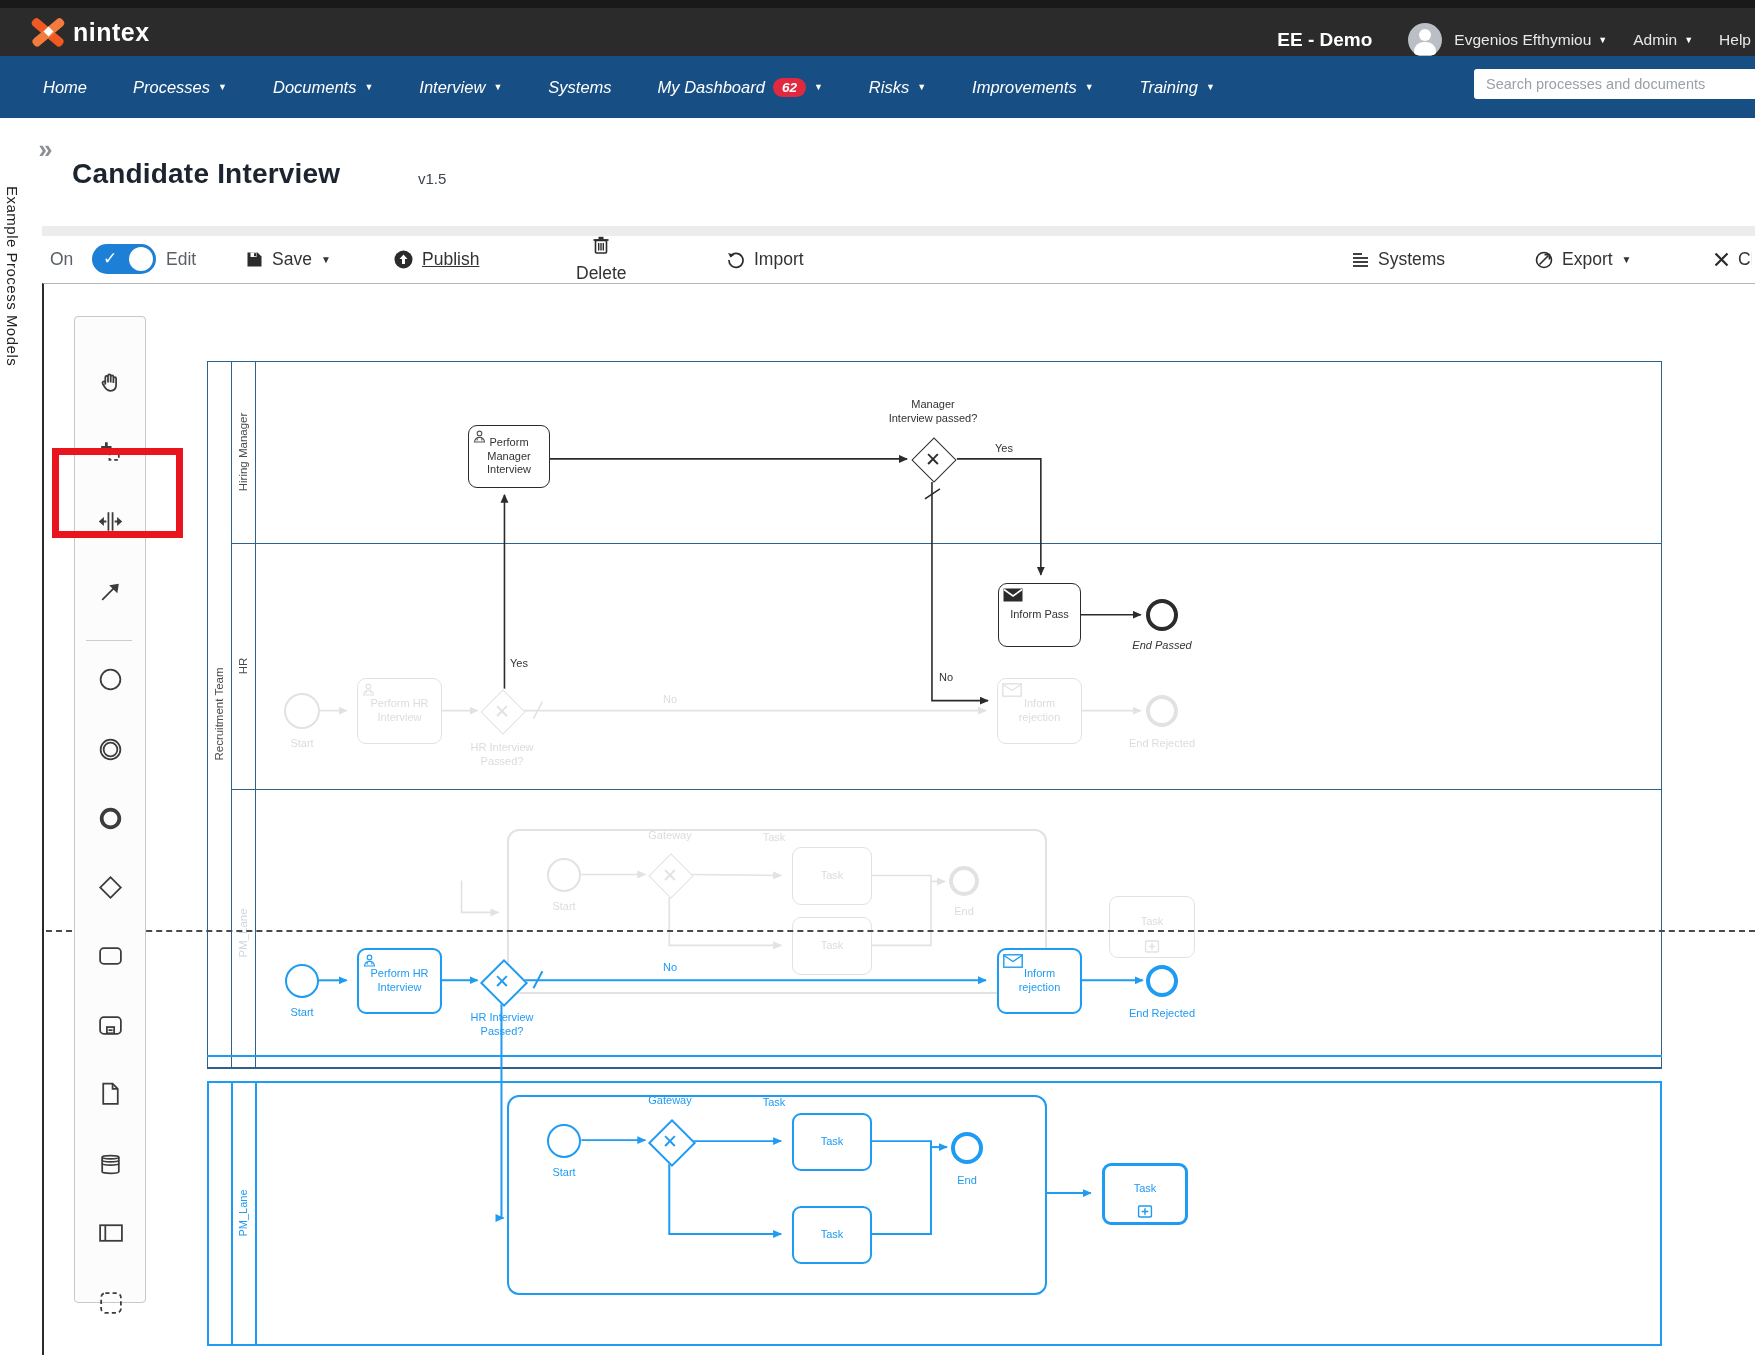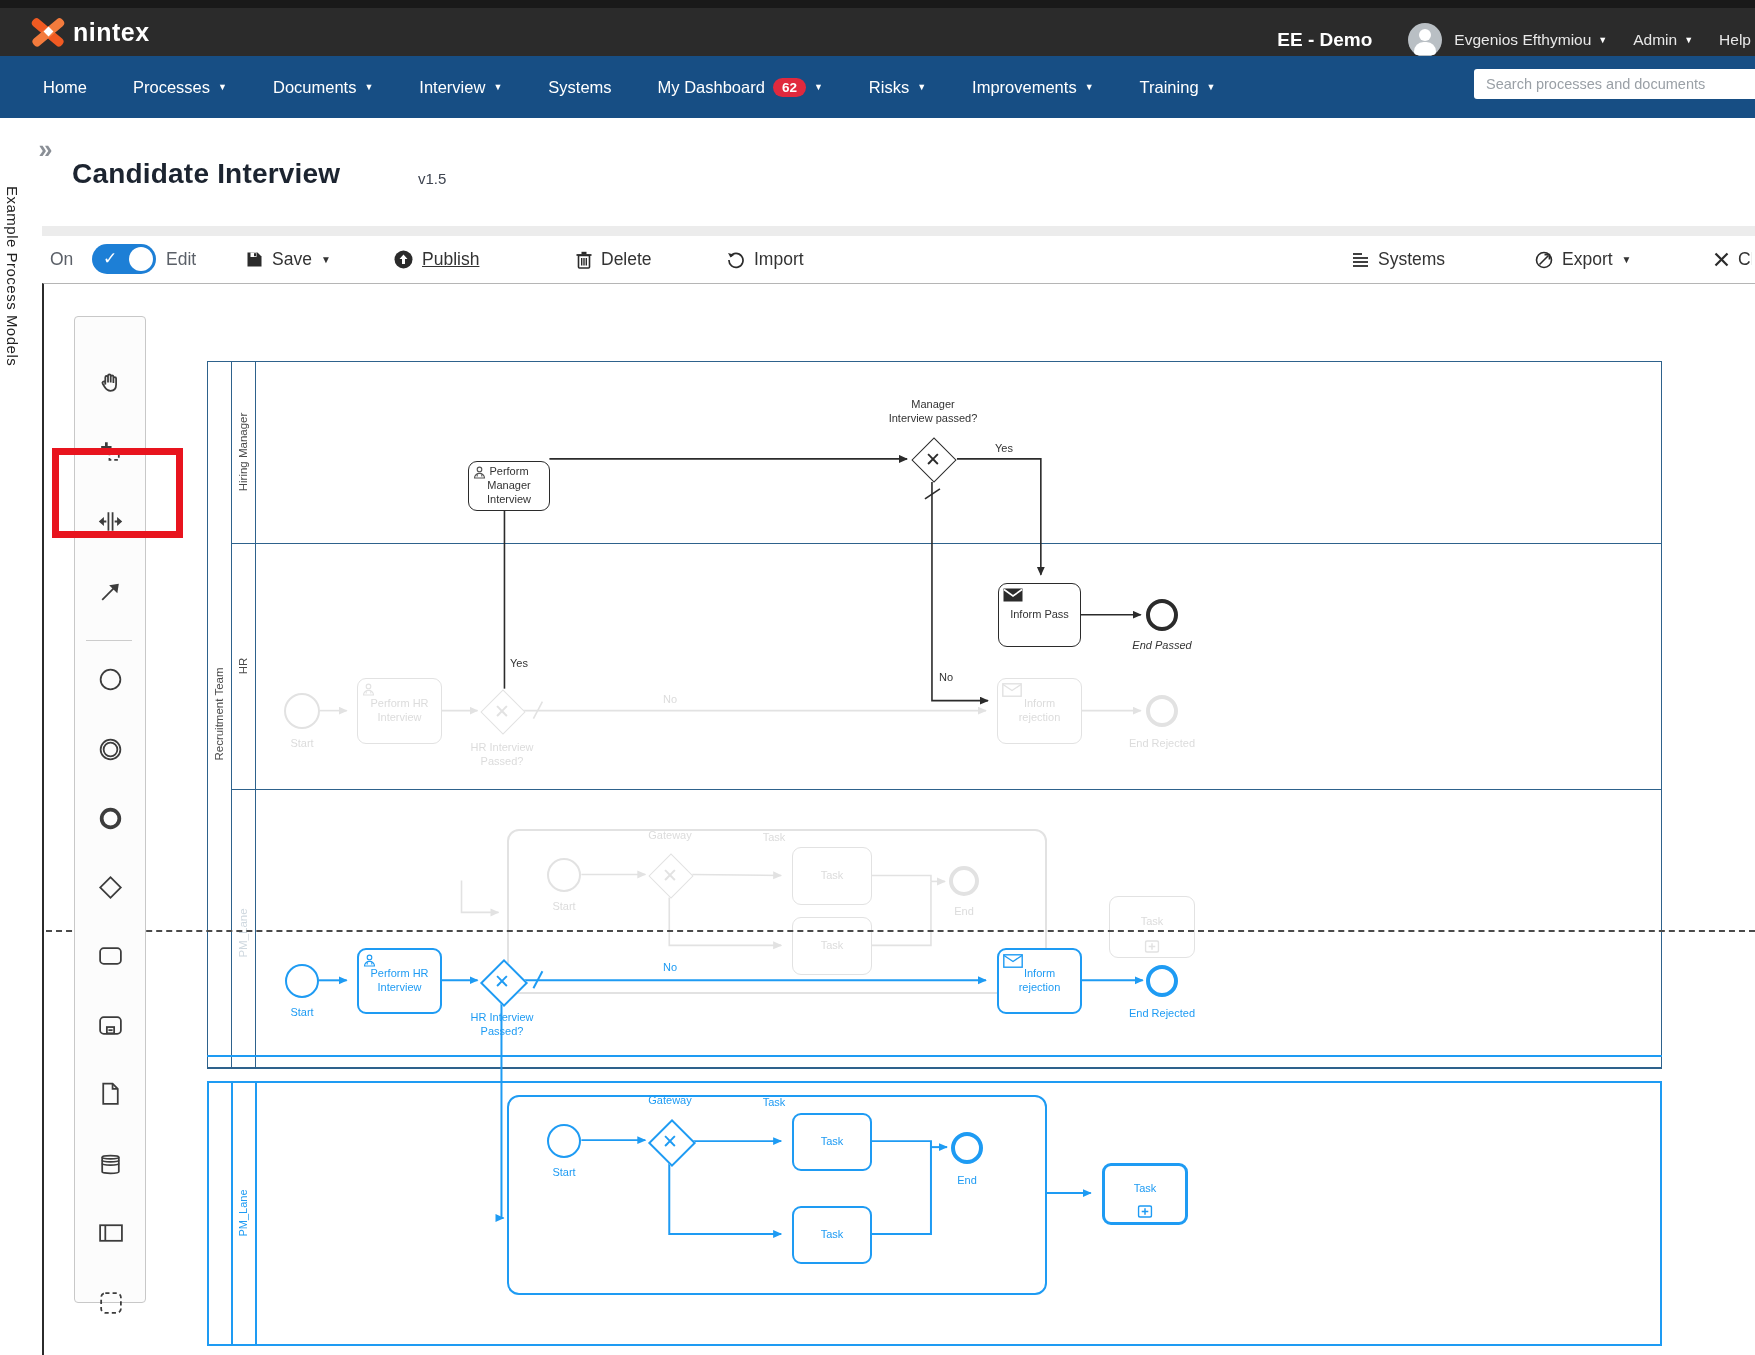--- a/index.html
+++ b/index.html
@@ -16,41 +16,41 @@
   .ee-demo{font-size:19px;font-weight:bold;color:#fff;margin-right:36px;}
   .avatar{width:34px;height:34px;border-radius:50%;background:#b9bfc4;position:relative;margin-right:12px;flex:0 0 auto;}
   .avatar:before{content:"";position:absolute;left:11px;top:6px;width:12px;height:12px;border-radius:50%;background:#fff;}
   .avatar:after{content:"";position:absolute;left:6px;top:19px;width:22px;height:13px;border-radius:11px 11px 4px 4px;background:#fff;}
   .tb-item{font-size:15.5px;margin-right:26px;display:flex;align-items:center;gap:7px;white-space:nowrap;}
   .caret{font-size:9px;color:#fff;line-height:1;}
   .tb-help{margin-right:4px;}
   
   .navbar{position:absolute;left:0;top:56px;width:1755px;height:62px;background:#174e84;display:flex;align-items:center;}
   .nav-items{display:flex;align-items:center;padding-left:20px;gap:0;}
-  .nav-item{color:#fff;font-size:16.5px;padding:10px 23px;display:flex;align-items:center;gap:8px;cursor:pointer;white-space:nowrap;}
+  .nav-item{color:#fff;font-size:16.5px;padding:10px 23px;display:flex;align-items:center;gap:8px;cursor:pointer;white-space:nowrap;font-style:italic;}
   .nav-item .caret{color:#fff;}
   .badge{background:#e0293e;color:#fff;border-radius:11px;font-size:13.5px;padding:2px 9px;font-weight:bold;}
   .search{position:absolute;left:1474px;top:13px;width:262px;height:30px;background:#fff;border-radius:3px;border:none;
     font-size:14.5px;padding:0 12px;color:#333;}
   .search::placeholder{color:#9aa0a6;}
   
   .expander{position:absolute;left:26px;top:130px;width:36px;height:38px;color:#8a8f96;font-size:25px;font-weight:bold;
     display:flex;align-items:center;justify-content:center;letter-spacing:-3px;cursor:pointer;}
   .page-title{position:absolute;left:72px;top:158px;font-size:28px;font-weight:bold;color:#1c2430;letter-spacing:.2px;}
   .version{position:absolute;left:418px;top:170px;font-size:15px;color:#3e4450;}
   .sidebar-vtext{position:absolute;left:4px;top:186px;writing-mode:vertical-rl;font-size:15px;color:#222;letter-spacing:.5px;}
   .grayband{position:absolute;left:42px;top:226px;width:1713px;height:10px;background:#ececec;}
   
   .toolbar{position:absolute;left:42px;top:236px;width:1713px;height:47px;background:#fff;}
   .tool{position:absolute;top:0;height:47px;display:flex;align-items:center;gap:9px;font-size:17.5px;color:#333;cursor:pointer;white-space:nowrap;}
   .muted{color:#5b6068;}
   .toggle{position:absolute;left:50px;top:8px;width:64px;height:30px;background:#1d7fd6;border-radius:16px;cursor:pointer;}
   .toggle .chk{position:absolute;left:11px;top:4px;color:#fff;font-size:17px;font-weight:bold;}
   .toggle .knob{position:absolute;right:3px;top:3px;width:24px;height:24px;border-radius:50%;background:#fff;}
-  .t-on{left:8px;} .t-edit{left:124px;} .t-save{left:204px;} .t-publish{left:352px;text-decoration:underline;} .t-delete{left:534px;} .t-import{left:685px;}
+  .t-on{left:8px;} .t-edit{left:124px;} .t-save{left:204px;} .t-publish{left:352px;text-decoration:underline;} .t-delete{left:534px;flex-direction:column;} .t-import{left:685px;}
   .t-summary{left:1310px;} .t-export{left:1493px;} .t-close{left:1672px;}
   .tcaret{font-size:10px;color:#333;}
   .clip-label{display:inline-block;width:14px;overflow:hidden;white-space:nowrap;vertical-align:bottom;}
   .ticon{flex:0 0 auto;display:block;}
   
   .canvas{position:absolute;left:42px;top:283px;width:1713px;height:1072px;background:#fff;border-top:1px solid #b5b5b5;border-left:2px solid #2b2b2b;box-sizing:border-box;}
   .layer{position:absolute;left:0;top:0;width:100%;height:100%;}
   .z1{z-index:1}.z2{z-index:2}.z3{z-index:3}.z4{z-index:4}.z5{z-index:5}.z6{z-index:6}.z7{z-index:7}.z8{z-index:8}
   .abs{position:absolute;box-sizing:border-box;}
   .pool{background:transparent;}
@@ -281,21 +281,21 @@
       <polyline points="458,720 458,935 460,935" fill="none" stroke="#1e9bf3" stroke-width="2" marker-end="url(#arr-s)"></polyline>
       <polyline points="538,857 602,857" fill="none" stroke="#1e9bf3" stroke-width="2" marker-end="url(#arr-s)"></polyline>
       <polyline points="649,858 738,858" fill="none" stroke="#1e9bf3" stroke-width="2" marker-end="url(#arr-s)"></polyline>
       <polyline points="626,880 626,951 738,951" fill="none" stroke="#1e9bf3" stroke-width="2" marker-end="url(#arr-s)"></polyline>
       <polyline points="828,858 888,858 888,864" fill="none" stroke="#1e9bf3" stroke-width="2"></polyline>
       <polyline points="828,951 888,951 888,864" fill="none" stroke="#1e9bf3" stroke-width="2"></polyline>
       <polyline points="888,864 904,864" fill="none" stroke="#1e9bf3" stroke-width="2" marker-end="url(#arr-s)"></polyline>
       <polyline points="1003,910 1048,910" fill="none" stroke="#1e9bf3" stroke-width="2" marker-end="url(#arr-s)"></polyline>
     </svg>
   <div class="layer z4" id="layer-nodes">
-      <div class="abs node-task" style="left: 424px; top: 141px; width: 82px; height: 50px; border: 1.6px solid rgb(43, 43, 43); color: rgb(51, 51, 51); margin-top: 36px;">
+      <div class="abs node-task" style="left: 424px; top: 141px; width: 82px; height: 63px; border: 1.6px solid rgb(43, 43, 43); color: rgb(51, 51, 51);">
         <span style="white-space: pre-line;">Perform
 Manager
 Interview</span>
         <svg class="node-icon" width="13" height="13" viewBox="0 0 13 13" stroke="#555" fill="none" stroke-width="1.1">
           <circle cx="6.5" cy="3.4" r="2.3"></circle>
           <path d="M1.5 12 a5 4.6 0 0 1 10 0 z"></path>
           <path d="M4.2 8.2 v2.4 M8.8 8.2 v2.4"></path>
         </svg>
       </div>
       <div class="abs " style="left: 867px; top: 153px; width: 44px; height: 44px;">

